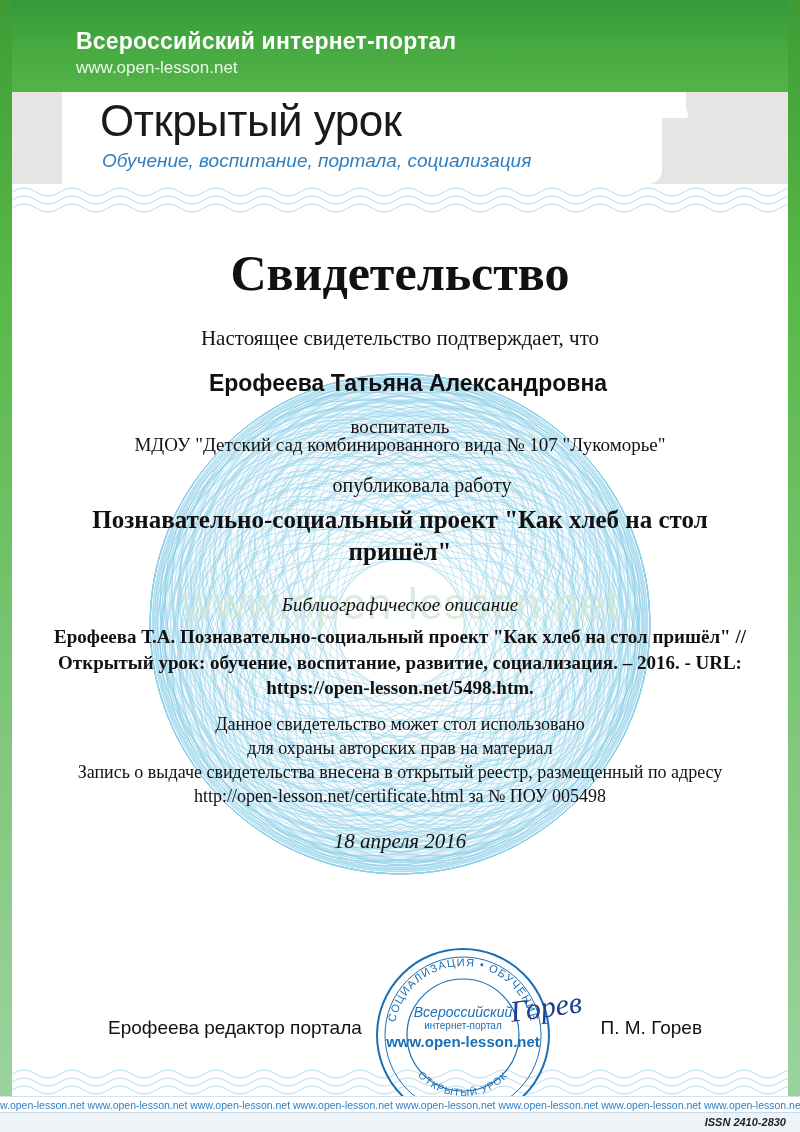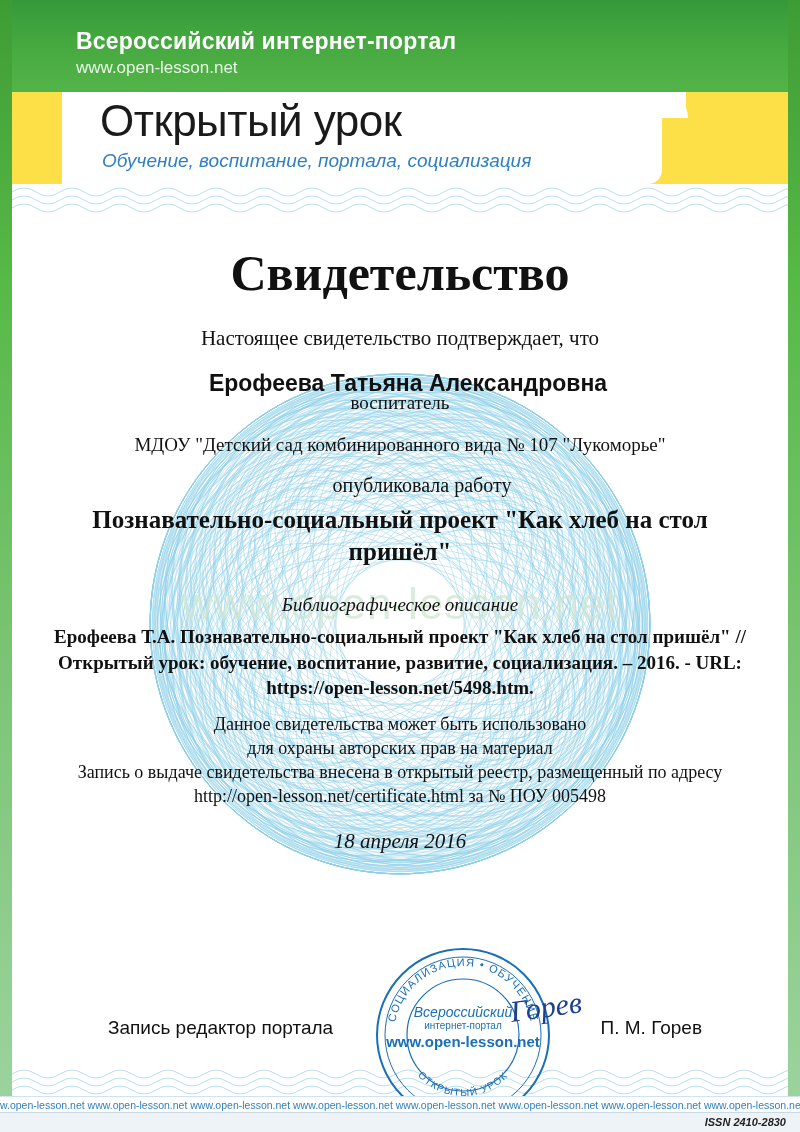--- a/index.html
+++ b/index.html
@@ -7,21 +7,21 @@
     margin: 0; padding: 0;
     width: 800px; height: 1132px;
     background: #ffffff;
     font-family: "Liberation Serif", serif;
   }
   #page {
     position: relative;
     width: 800px;
     height: 1132px;
     overflow: hidden;
-    background: #fde047;
+    background: #e5e5e5;
   }
 
   
   .frame-left, .frame-right {
     position: absolute;
     top: 0;
     width: 12px;
     height: 1132px;
     background: linear-gradient(to bottom, #3f9c35 0%, #57b947 25%, #7cc576 60%, #9ed4a0 100%);
   }
@@ -134,21 +134,21 @@
     color: #111111;
   }
   .line {
     position: absolute;
     width: 776px;
     text-align: center;
     color: #111111;
   }
   .intro     { top: 142px; font-size: 21px; }
   .person    { top: 186px; font-size: 23px; font-weight: bold; font-family: "Liberation Sans", sans-serif; padding-left: 16px; }
-  .role      { top: 208px; font-size: 19px; }
+  .role      { top: 232px; font-size: 19px; }
   .org       { top: 250px; font-size: 19px; }
   .published { top: 290px; font-size: 20px; padding-left: 44px; }
   .work {
     top: 320px;
     font-size: 25px;
     font-weight: bold;
     line-height: 1.26;
     padding: 0 28px;
     width: 776px;
   }
@@ -324,21 +324,21 @@
   <div class="content">
     <div class="cert-title">Свидетельство</div>
     <div class="line intro">Настоящее свидетельство подтверждает, что</div>
     <div class="line person">Ерофеева Татьяна Александровна</div>
     <div class="line role">воспитатель</div>
     <div class="line org">МДОУ "Детский сад комбинированного вида № 107 "Лукоморье"</div>
     <div class="line published">опубликовала работу</div>
     <div class="line work">Познавательно-социальный проект "Как  хлеб на стол пришёл"</div>
     <div class="line bib-label">Библиографическое описание</div>
     <div class="line bib-text">Ерофеева Т.А. Познавательно-социальный проект "Как  хлеб на стол пришёл" // Открытый урок: обучение, воспитание, развитие, социализация. – 2016. - URL: https://open-lesson.net/5498.htm.</div>
-    <div class="line note1">Данное свидетельства может быть использовано</div>
+    <div class="line note1">Данное свидетельство может стол использовано</div>
     <div class="line note2">для охраны авторских прав на материал</div>
     <div class="line note3">Запись о выдаче свидетельства внесена в открытый реестр, размещенный по адресу</div>
     <div class="line note4">http://open-lesson.net/certificate.html за № ПОУ 005498</div>
     <div class="line date">18 апреля 2016</div>
 
     <div class="stamp">
       <svg class="stamp-inner" width="178" height="178" viewBox="0 0 178 178" xmlns="http://www.w3.org/2000/svg">
         <defs>
           <path id="arcTop" d="M 20,89 A 69,69 0 0 1 158,89"></path>
           <path id="arcBottom" d="M 28,89 A 61,61 0 0 0 150,89"></path>
@@ -353,21 +353,21 @@
           <textPath href="#arcBottom" startOffset="50%" text-anchor="middle">ОТКРЫТЫЙ УРОК</textPath>
         </text>
       </svg>
       <div class="stamp-center">
         <div class="stamp-c1">Всероссийский</div>
         <div class="stamp-c2">интернет-портал</div>
         <div class="stamp-c3">www.open-lesson.net</div>
       </div>
     </div>
 
-    <div class="sig-label">Запись редактор портала</div>
+    <div class="sig-label">Ерофеева редактор портала</div>
     <div class="signature">Горев</div>
     <div class="sig-name">П. М. Горев</div>
   </div>
 
   <div class="footer-url-strip">w.open-lesson.net www.open-lesson.net www.open-lesson.net www.open-lesson.net www.open-lesson.net www.open-lesson.net www.open-lesson.net www.open-lesson.net www.open-lesson.net</div>
   <div class="footer-bar"></div>
   <div class="footer-right">ISSN 2410-2830</div>
 
 </div>
 

